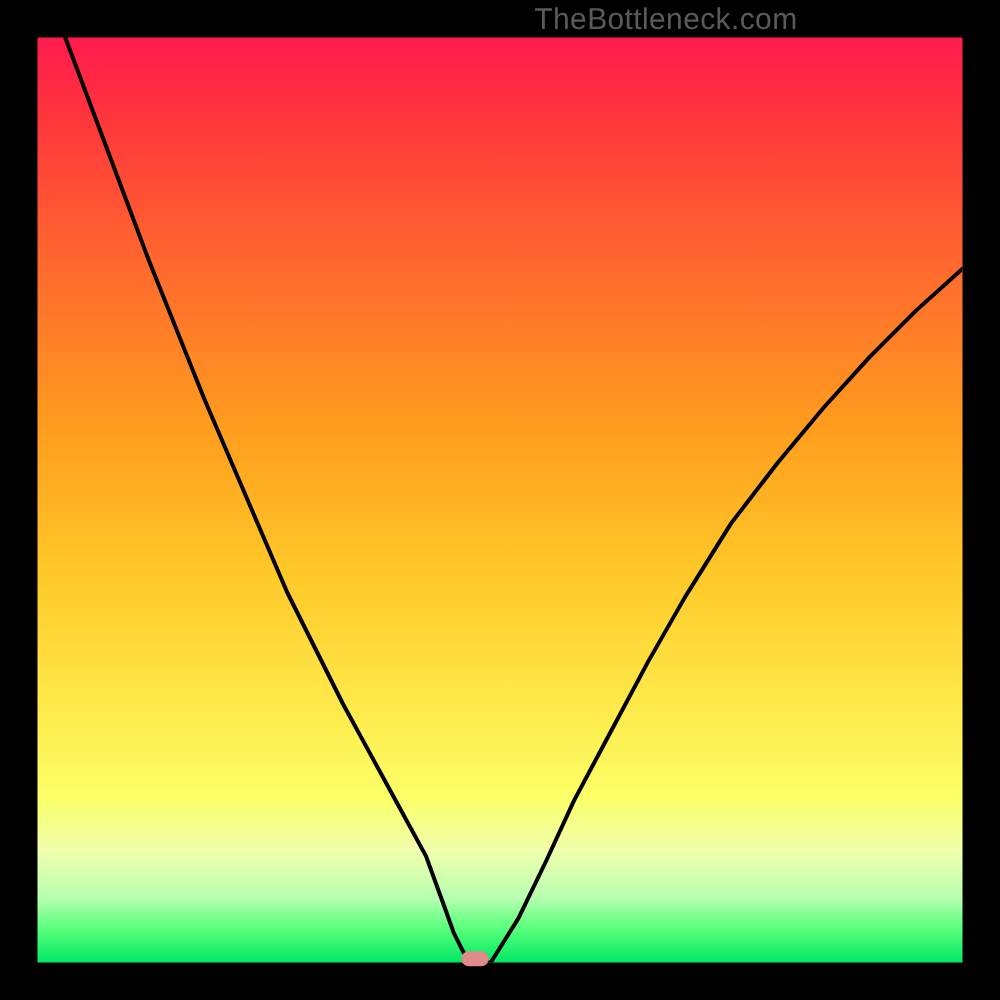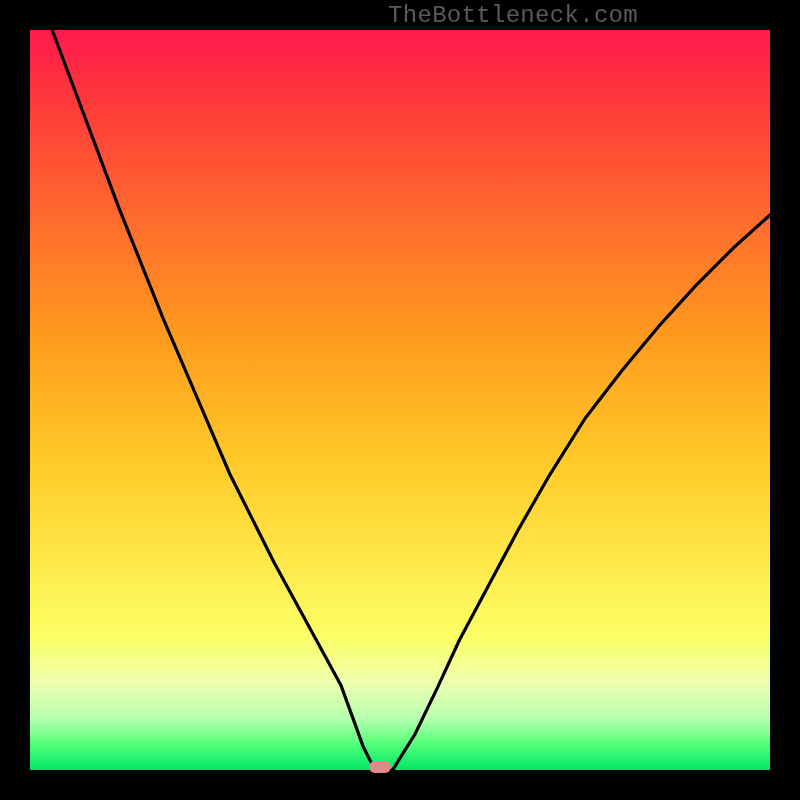--- a/index.html
+++ b/index.html
@@ -9,21 +9,20 @@
     height: 800px;
     background: #000;
     font-family: Arial, Helvetica, sans-serif;
     overflow: hidden;
   }
   .frame {
     position: relative;
     width: 644px;
     height: 800px;
     background: #000;
-    font-family: Liberation Mono, monospace;
   }
   .watermark {
     position: absolute;
     top: 2px;
     right: 6px;
     color: #5a5a5a;
     font-size: 24px;
     font-weight: 500;
     letter-spacing: 0.3px;
     user-select: none;

